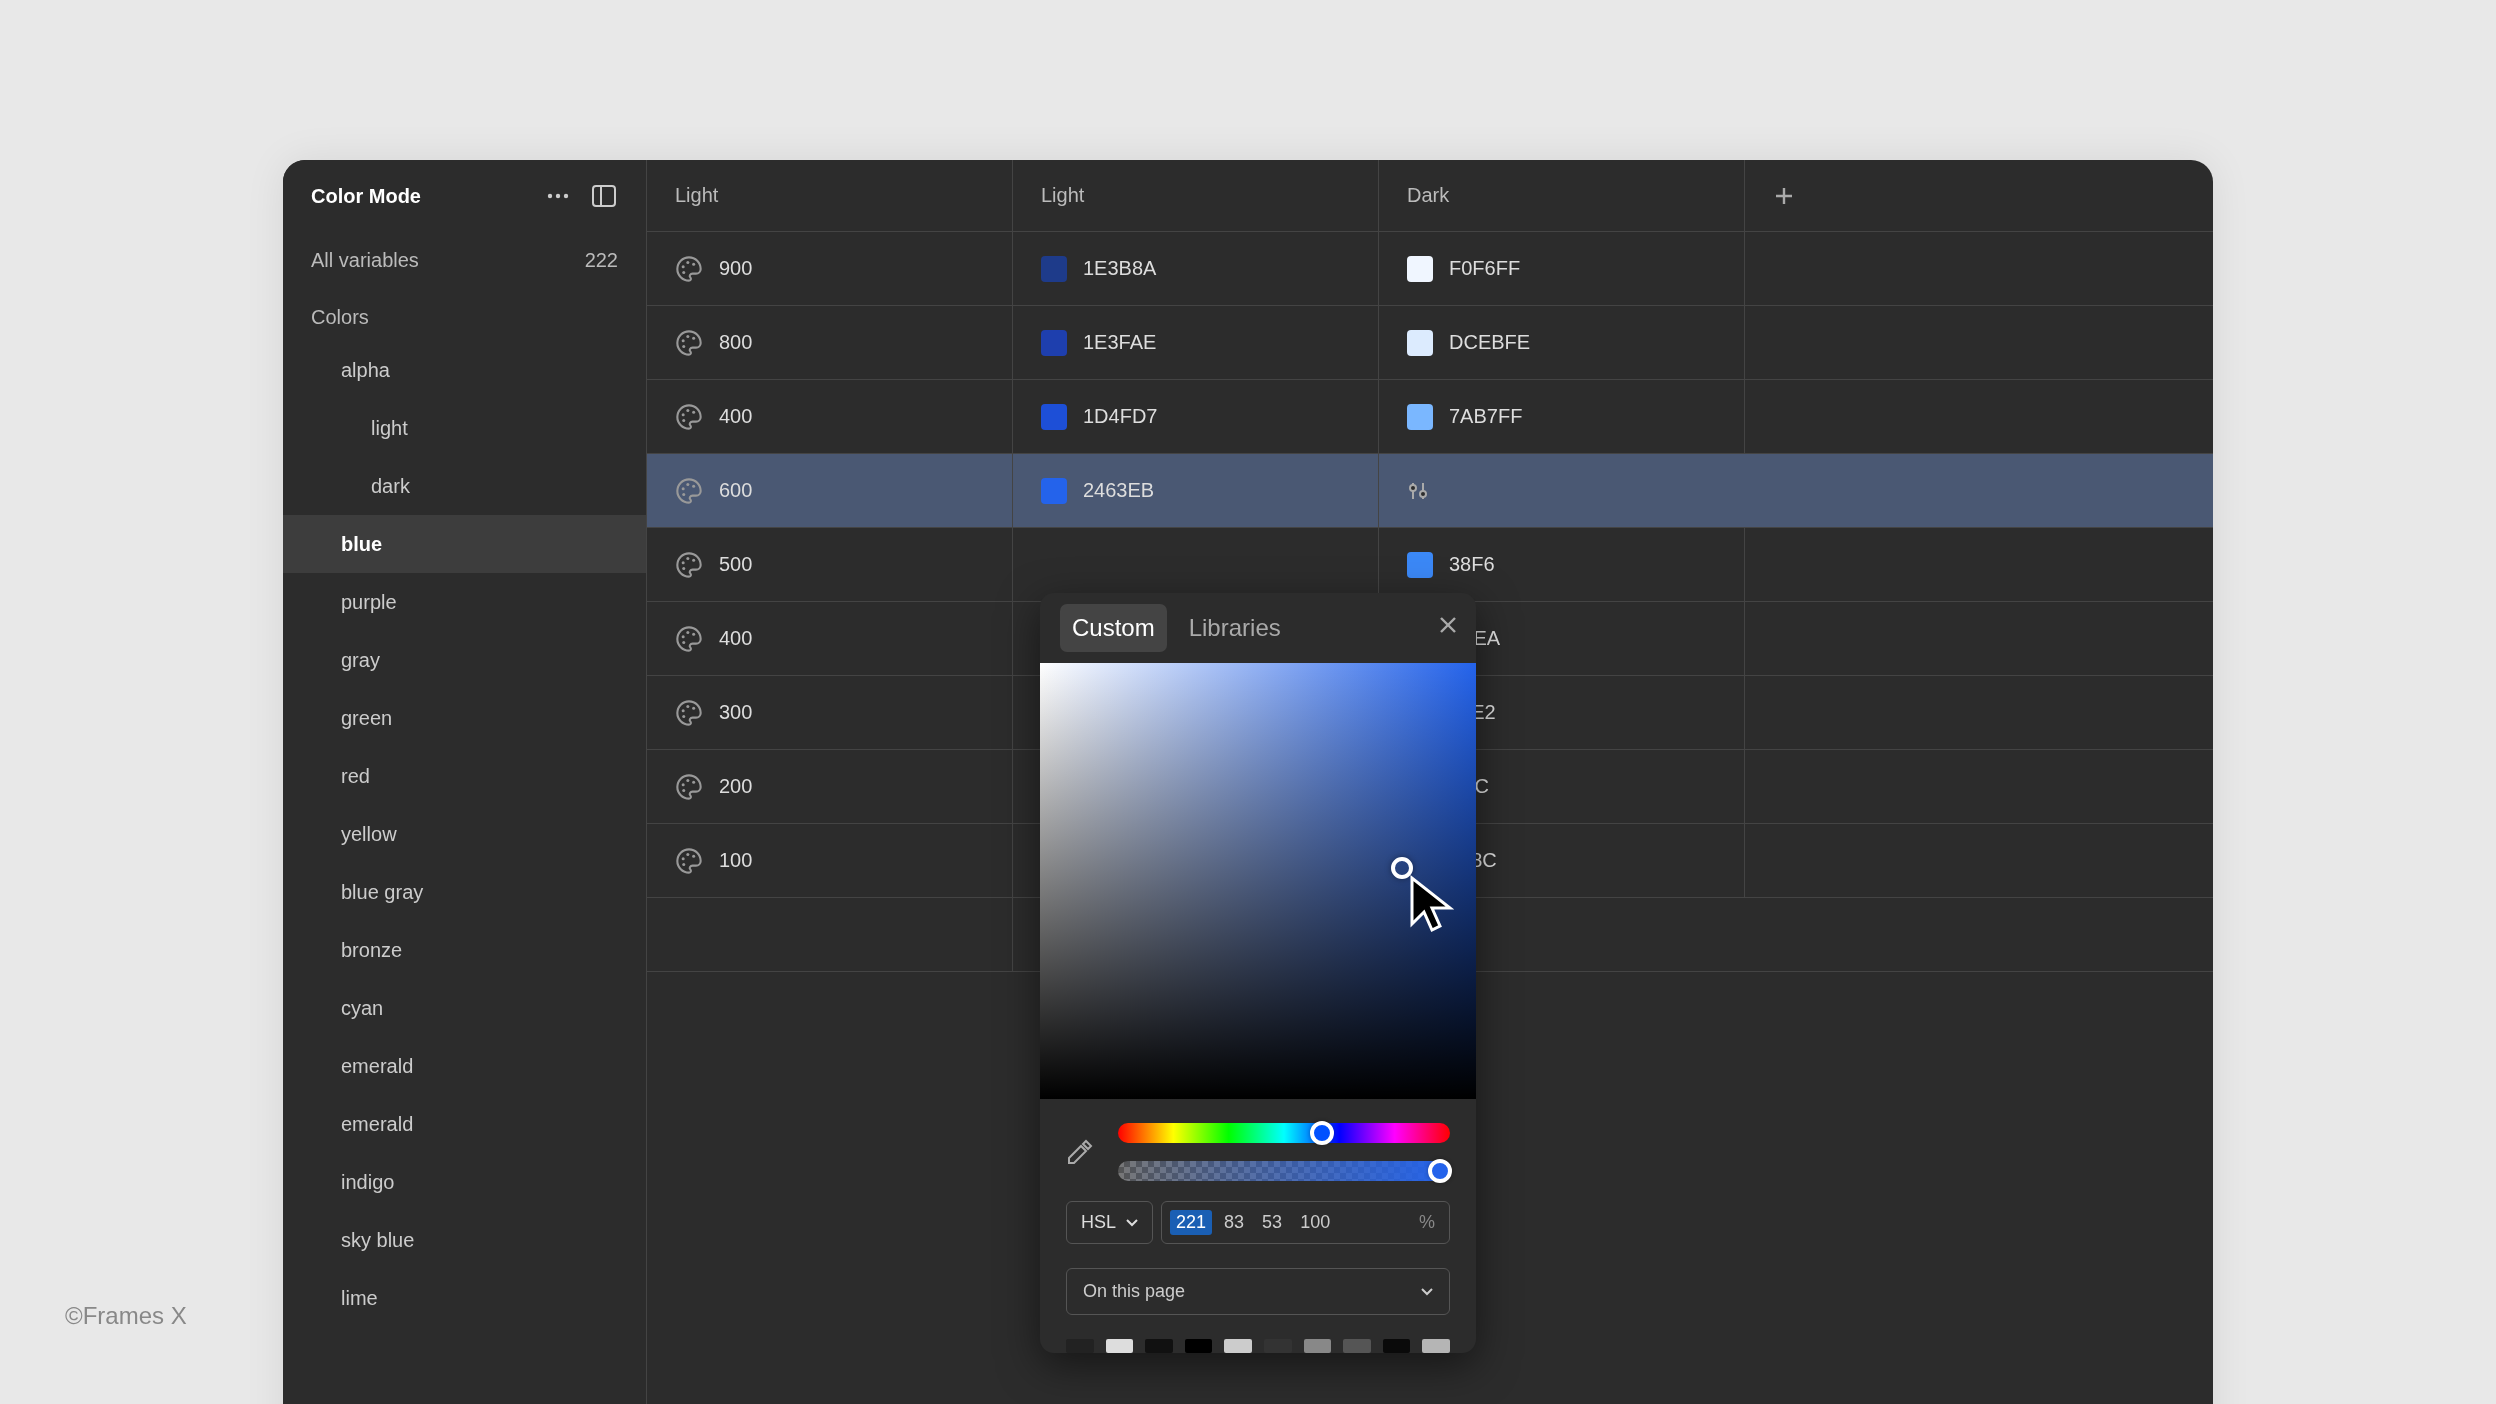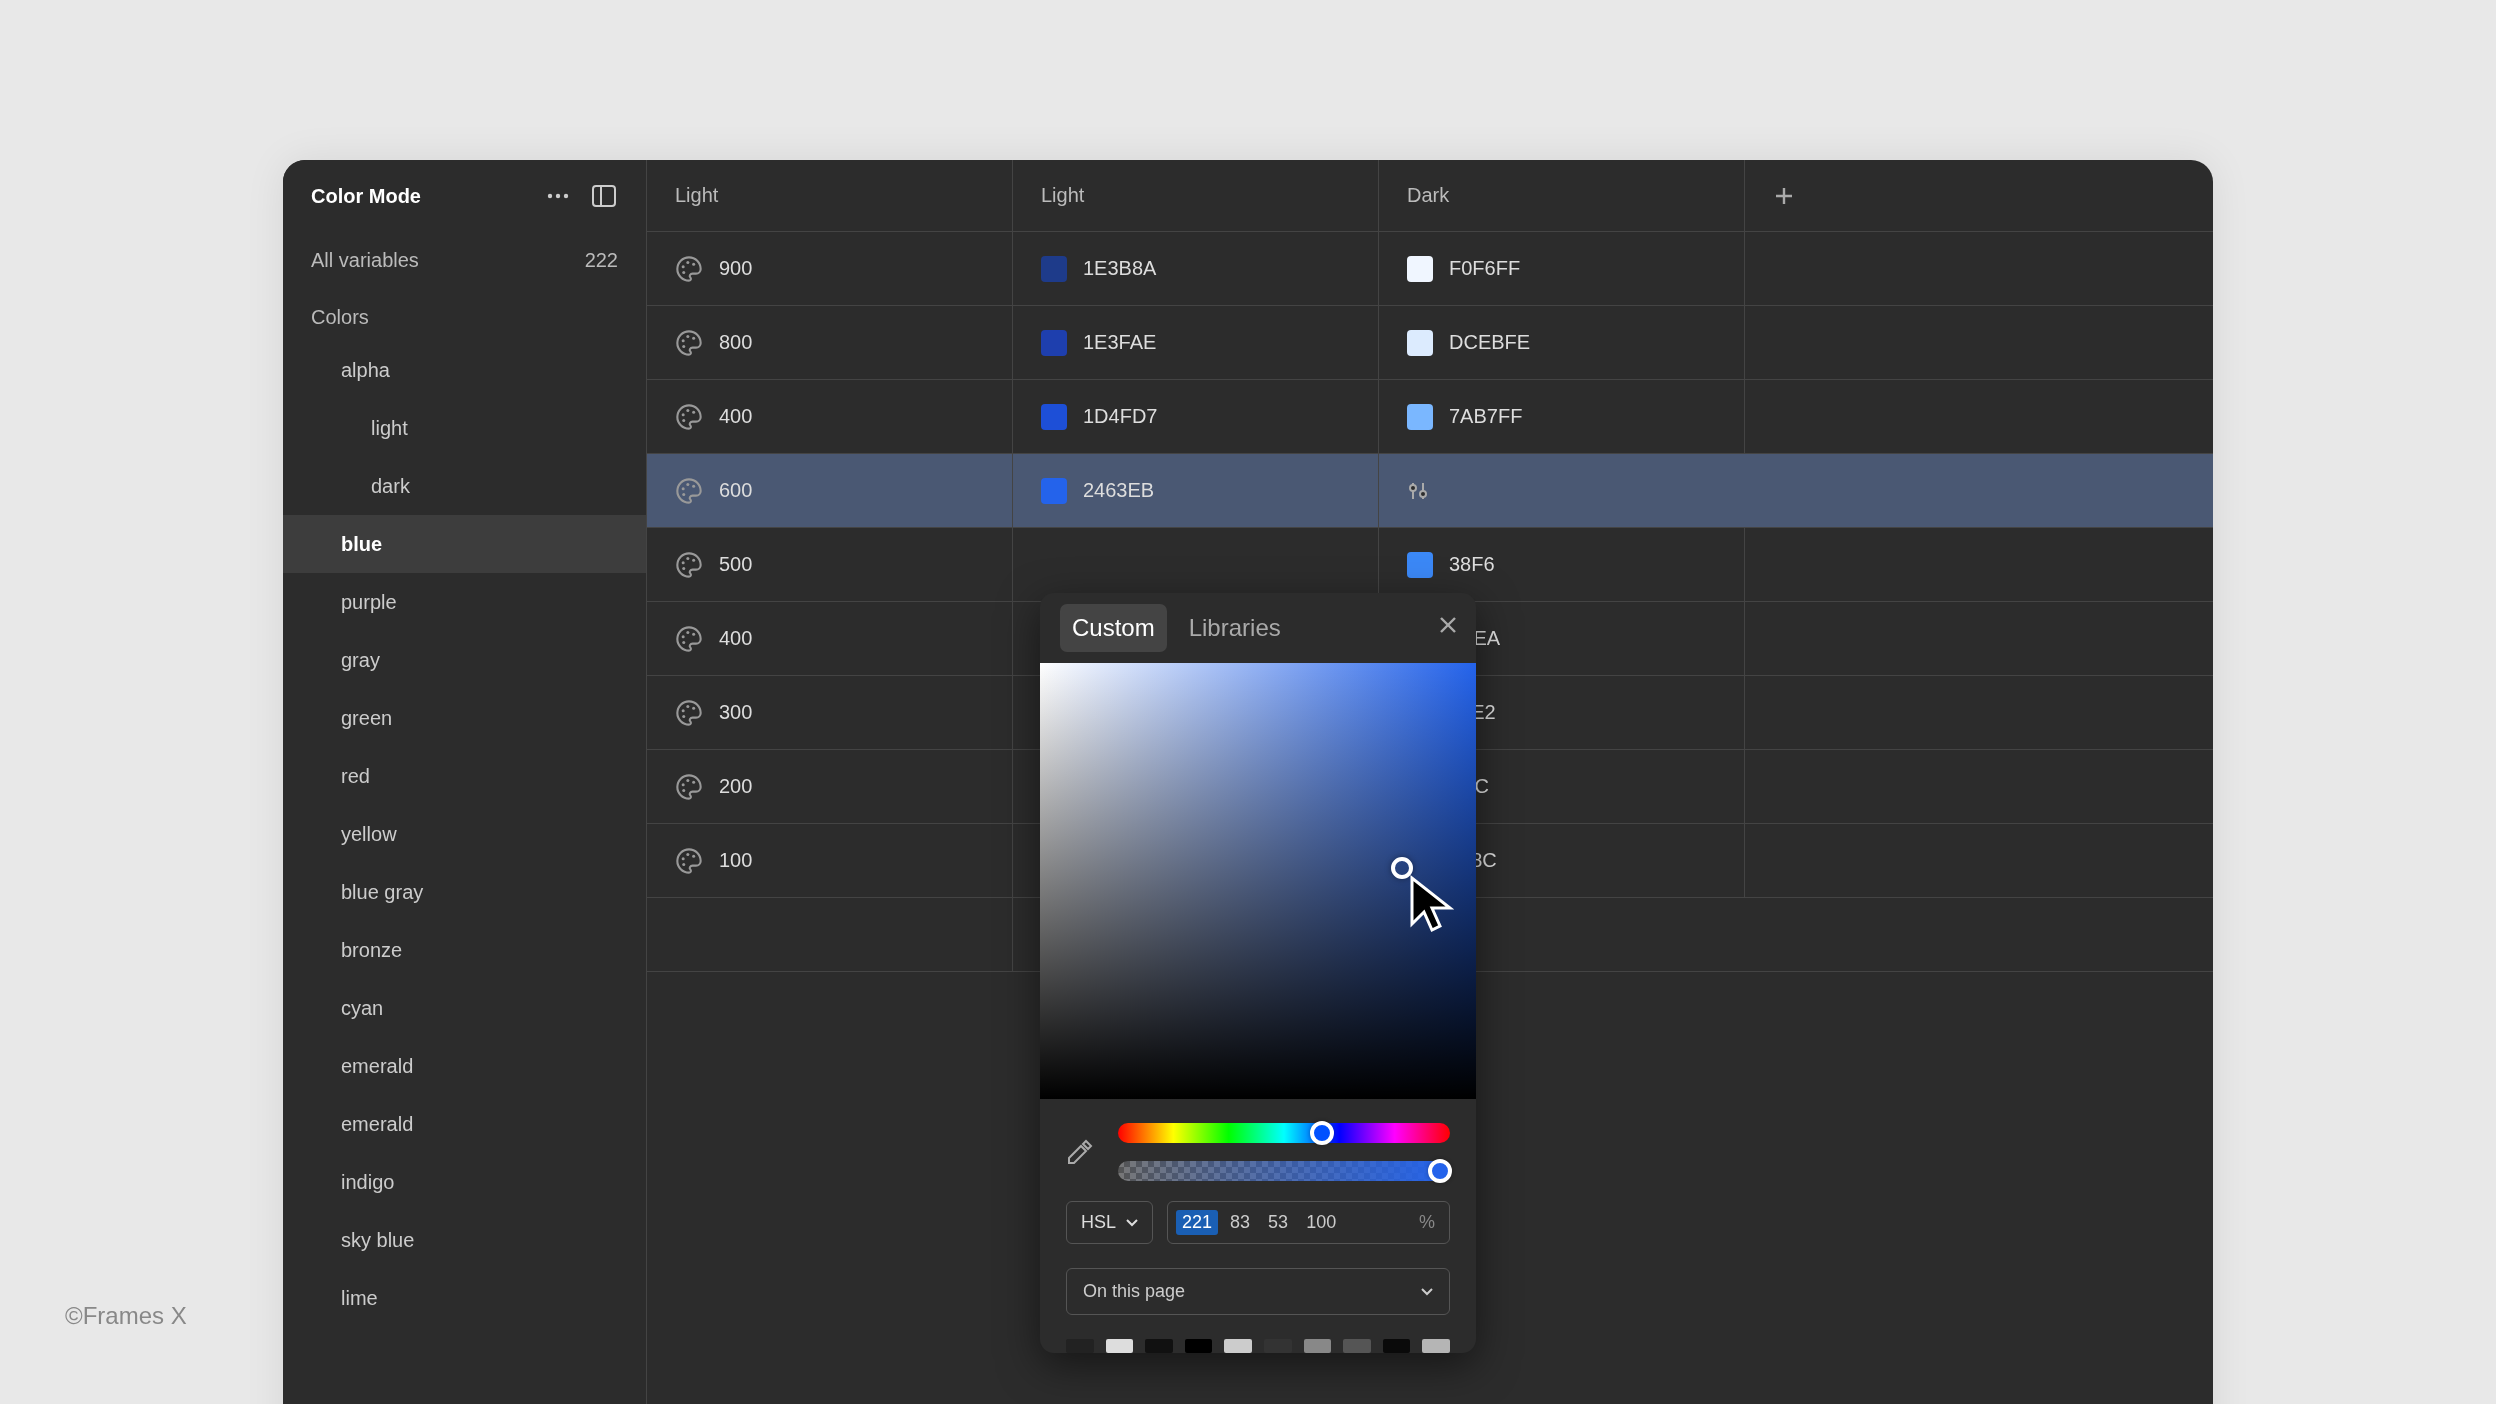--- a/index.html
+++ b/index.html
@@ -254,21 +254,21 @@
       border-radius: 50%;
       top: 50%;
       transform: translate(-50%, -50%);
       box-shadow: 0 0 4px rgba(0,0,0,0.3);
     }
     .hue-slider .slider-thumb { left: 61.4%; background: hsl(221,100%,50%); }
     .alpha-slider .slider-thumb { left: 97%; background: #2463eb; }
     .value-inputs {
       display: flex;
       padding: 6px 26px 18px;
-      gap: 14px;
+      gap: 8px;
       align-items: center;
     }
     .mode-select {
       background: #2c2c2c;
       border: 1px solid #555;
       border-radius: 6px;
       color: #ddd;
       padding: 10px 14px;
       display: flex;
       align-items: center;

